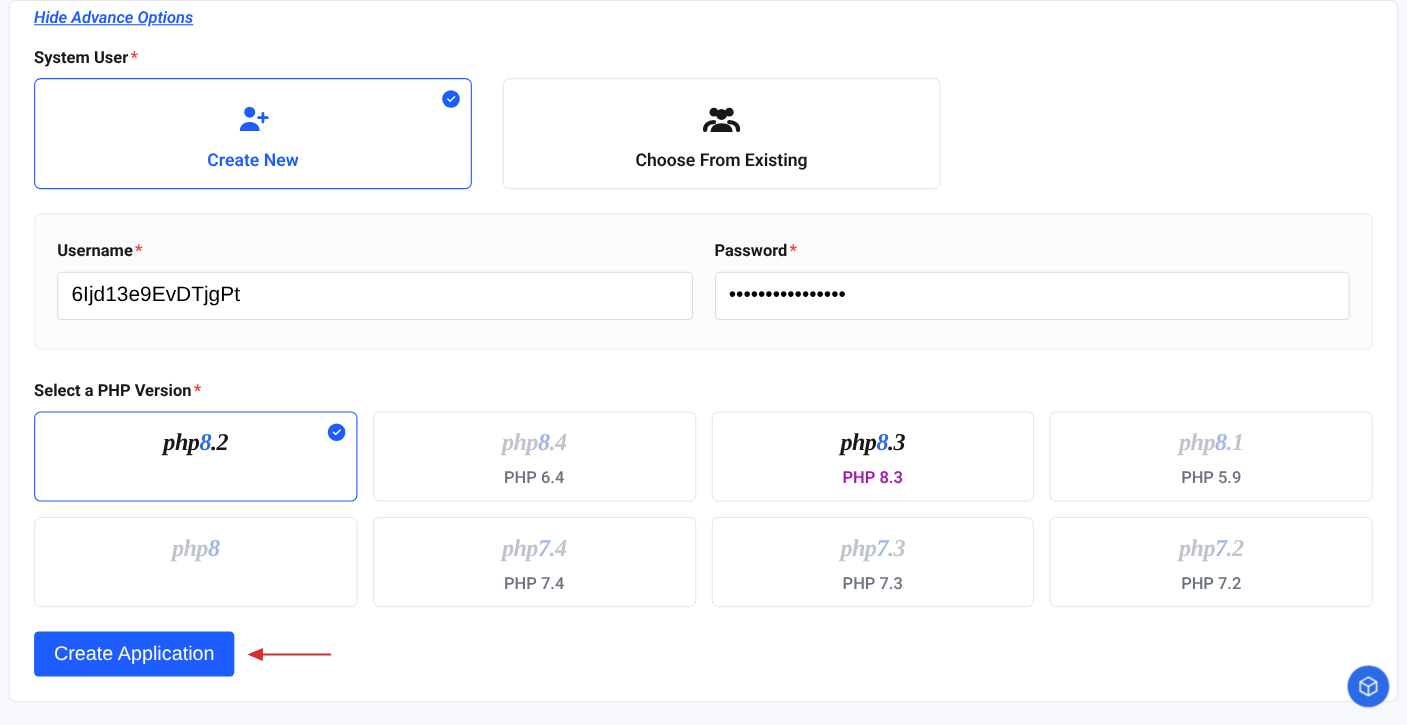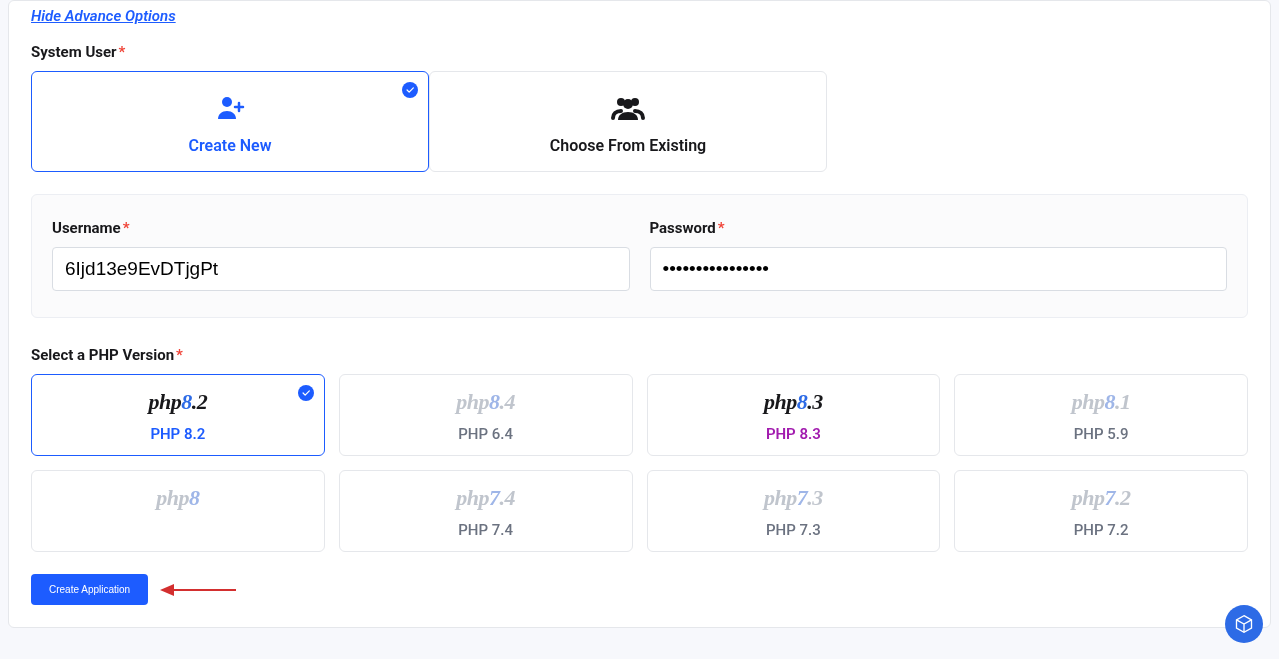--- a/index.html
+++ b/index.html
@@ -26,21 +26,21 @@
     cursor: pointer;
     font-style: italic;
   }
   .section-label {
     font-weight: 700;
     margin-bottom: 10px;
   }
   .req { color: #f04438; margin-left: 2px; }
   .two-cards {
     display: flex;
-    gap: 0;
+    gap: 28px;
     margin-bottom: 22px;
   }
   .opt-card {
     flex: 0 0 398px;
     max-width: 398px;
     border: 1px solid #e5e7eb;
     border-radius: 6px;
     padding: 22px 12px 16px 12px;
     text-align: center;
     position: relative;
@@ -120,21 +120,21 @@
     color: #6b7280;
   }
   .php-card.selected .php-caption { color: #1d5cff; font-weight: 600; }
   .php-card.highlight .php-caption { color: #a21caf; font-weight: 600; }
   .primary-btn {
     background: #1d5cff;
     color: #fff;
     border: none;
     border-radius: 4px;
     padding: 10px 18px;
-    font-size: 10px;
+    font-size: 18px;
     font-weight: 500;
     cursor: pointer;
   }
   .arrow {
     display: inline-block;
     vertical-align: middle;
     margin-left: 10px;
     width: 80px;
     height: 20px;
   }
@@ -216,21 +216,21 @@
 
   
   <div class="section-label">
     <span>Select a PHP Version</span><span class="req">*</span>
   </div>
   <div class="php-grid" id="php-grid">
       <div class="php-card selected"><div class="check-badge">
           <svg viewBox="0 0 24 24" fill="none">
             <path d="M5 12l5 5L20 7" stroke="#fff" stroke-width="3" stroke-linecap="round" stroke-linejoin="round"></path>
           </svg>
-        </div><div class="php-logo"><span>php</span><span class="ver-major">8</span><span class="ver-minor">.2</span></div><div class="php-caption">PHP 8.2</div></div>
+        </div><div class="php-logo"><span>php</span><span class="ver-major">8</span><span class="ver-minor">.2</span></div></div>
       <div class="php-card dim"><div class="php-logo"><span>php</span><span class="ver-major">8</span><span class="ver-minor">.4</span></div><div class="php-caption">PHP 6.4</div></div>
       <div class="php-card highlight"><div class="php-logo"><span>php</span><span class="ver-major">8</span><span class="ver-minor">.3</span></div><div class="php-caption">PHP 8.3</div></div>
       <div class="php-card dim"><div class="php-logo"><span>php</span><span class="ver-major">8</span><span class="ver-minor">.1</span></div><div class="php-caption">PHP 5.9</div></div>
       <div class="php-card dim"><div class="php-logo"><span>php</span><span class="ver-major">8</span><span class="ver-minor"></span></div></div>
       <div class="php-card dim"><div class="php-logo"><span>php</span><span class="ver-major">7</span><span class="ver-minor">.4</span></div><div class="php-caption">PHP 7.4</div></div>
       <div class="php-card dim"><div class="php-logo"><span>php</span><span class="ver-major">7</span><span class="ver-minor">.3</span></div><div class="php-caption">PHP 7.3</div></div>
       <div class="php-card dim"><div class="php-logo"><span>php</span><span class="ver-major">7</span><span class="ver-minor">.2</span></div><div class="php-caption">PHP 7.2</div></div>
     </div>
 
   

